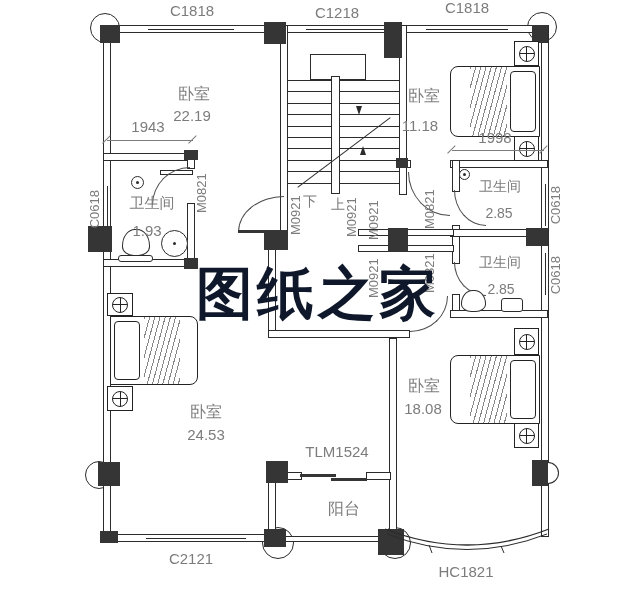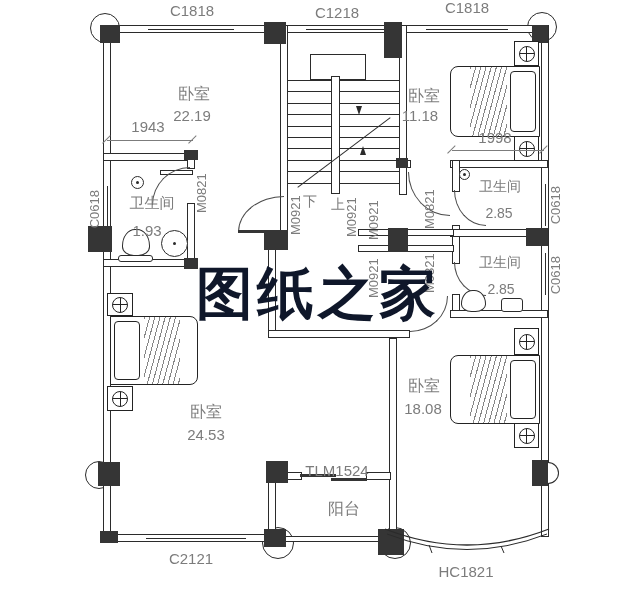--- a/index.html
+++ b/index.html
@@ -195,41 +195,41 @@
   <div class="slash" style="left:538px;top:149px"></div>
 
   <div class="lbl fs15" style="left:152px;top:3px;width:80px">C1818</div>
   <div class="lbl fs15" style="left:297px;top:5px;width:80px">C1218</div>
   <div class="lbl fs15" style="left:427px;top:0px;width:80px">C1818</div>
   <div class="lbl lbl-v fs13" style="left:75px;top:202px;width:40px">C0618</div>
   <div class="lbl lbl-v fs13" style="left:536px;top:198px;width:40px">C0618</div>
   <div class="lbl lbl-v fs13" style="left:536px;top:268px;width:40px">C0618</div>
   <div class="lbl fs15" style="left:151px;top:551px;width:80px">C2121</div>
   <div class="lbl fs15" style="left:426px;top:564px;width:80px">HC1821</div>
-  <div class="lbl fs15" style="left:297px;top:463px;width:80px">TLM1524</div>
+  <div class="lbl fs15" style="left:297px;top:444px;width:80px">TLM1524</div>
 
   <div class="lbl lbl-v fs13" style="left:182px;top:186px;width:40px">M0821</div>
   <div class="lbl lbl-v fs13" style="left:276px;top:208px;width:40px">M0921</div>
   <div class="lbl lbl-v fs13" style="left:332px;top:210px;width:40px">M0921</div>
   <div class="lbl lbl-v fs13" style="left:354px;top:213px;width:40px">M0921</div>
   <div class="lbl lbl-v fs13" style="left:354px;top:271px;width:40px">M0921</div>
   <div class="lbl lbl-v fs13" style="left:410px;top:202px;width:40px">M0821</div>
   <div class="lbl lbl-v fs13" style="left:410px;top:266px;width:40px">M0821</div>
 
   <div class="lbl fs14" style="left:303px;top:194px;width:14px">下</div>
   <div class="lbl fs14" style="left:331px;top:197px;width:14px">上</div>
 
   <div class="lbl fs15" style="left:108px;top:119px;width:80px">1943</div>
   <div class="lbl fs15" style="left:455px;top:130px;width:80px">1998</div>
 
   <div class="lbl fs16" style="left:164px;top:85px;width:60px">卧室</div>
   <div class="lbl fs15" style="left:162px;top:108px;width:60px">22.19</div>
 
   <div class="lbl fs16" style="left:394px;top:87px;width:60px">卧室</div>
-  <div class="lbl fs15" style="left:390px;top:108px;width:60px">11.18</div>
+  <div class="lbl fs15" style="left:390px;top:118px;width:60px">11.18</div>
 
   <div class="lbl fs15" style="left:117px;top:195px;width:70px">卫生间</div>
   <div class="lbl fs15" style="left:112px;top:223px;width:70px">1.93</div>
 
   <div class="lbl fs14" style="left:465px;top:179px;width:70px">卫生间</div>
   <div class="lbl fs14" style="left:464px;top:206px;width:70px">2.85</div>
 
   <div class="lbl fs14" style="left:465px;top:255px;width:70px">卫生间</div>
   <div class="lbl fs14" style="left:466px;top:282px;width:70px">2.85</div>
 

